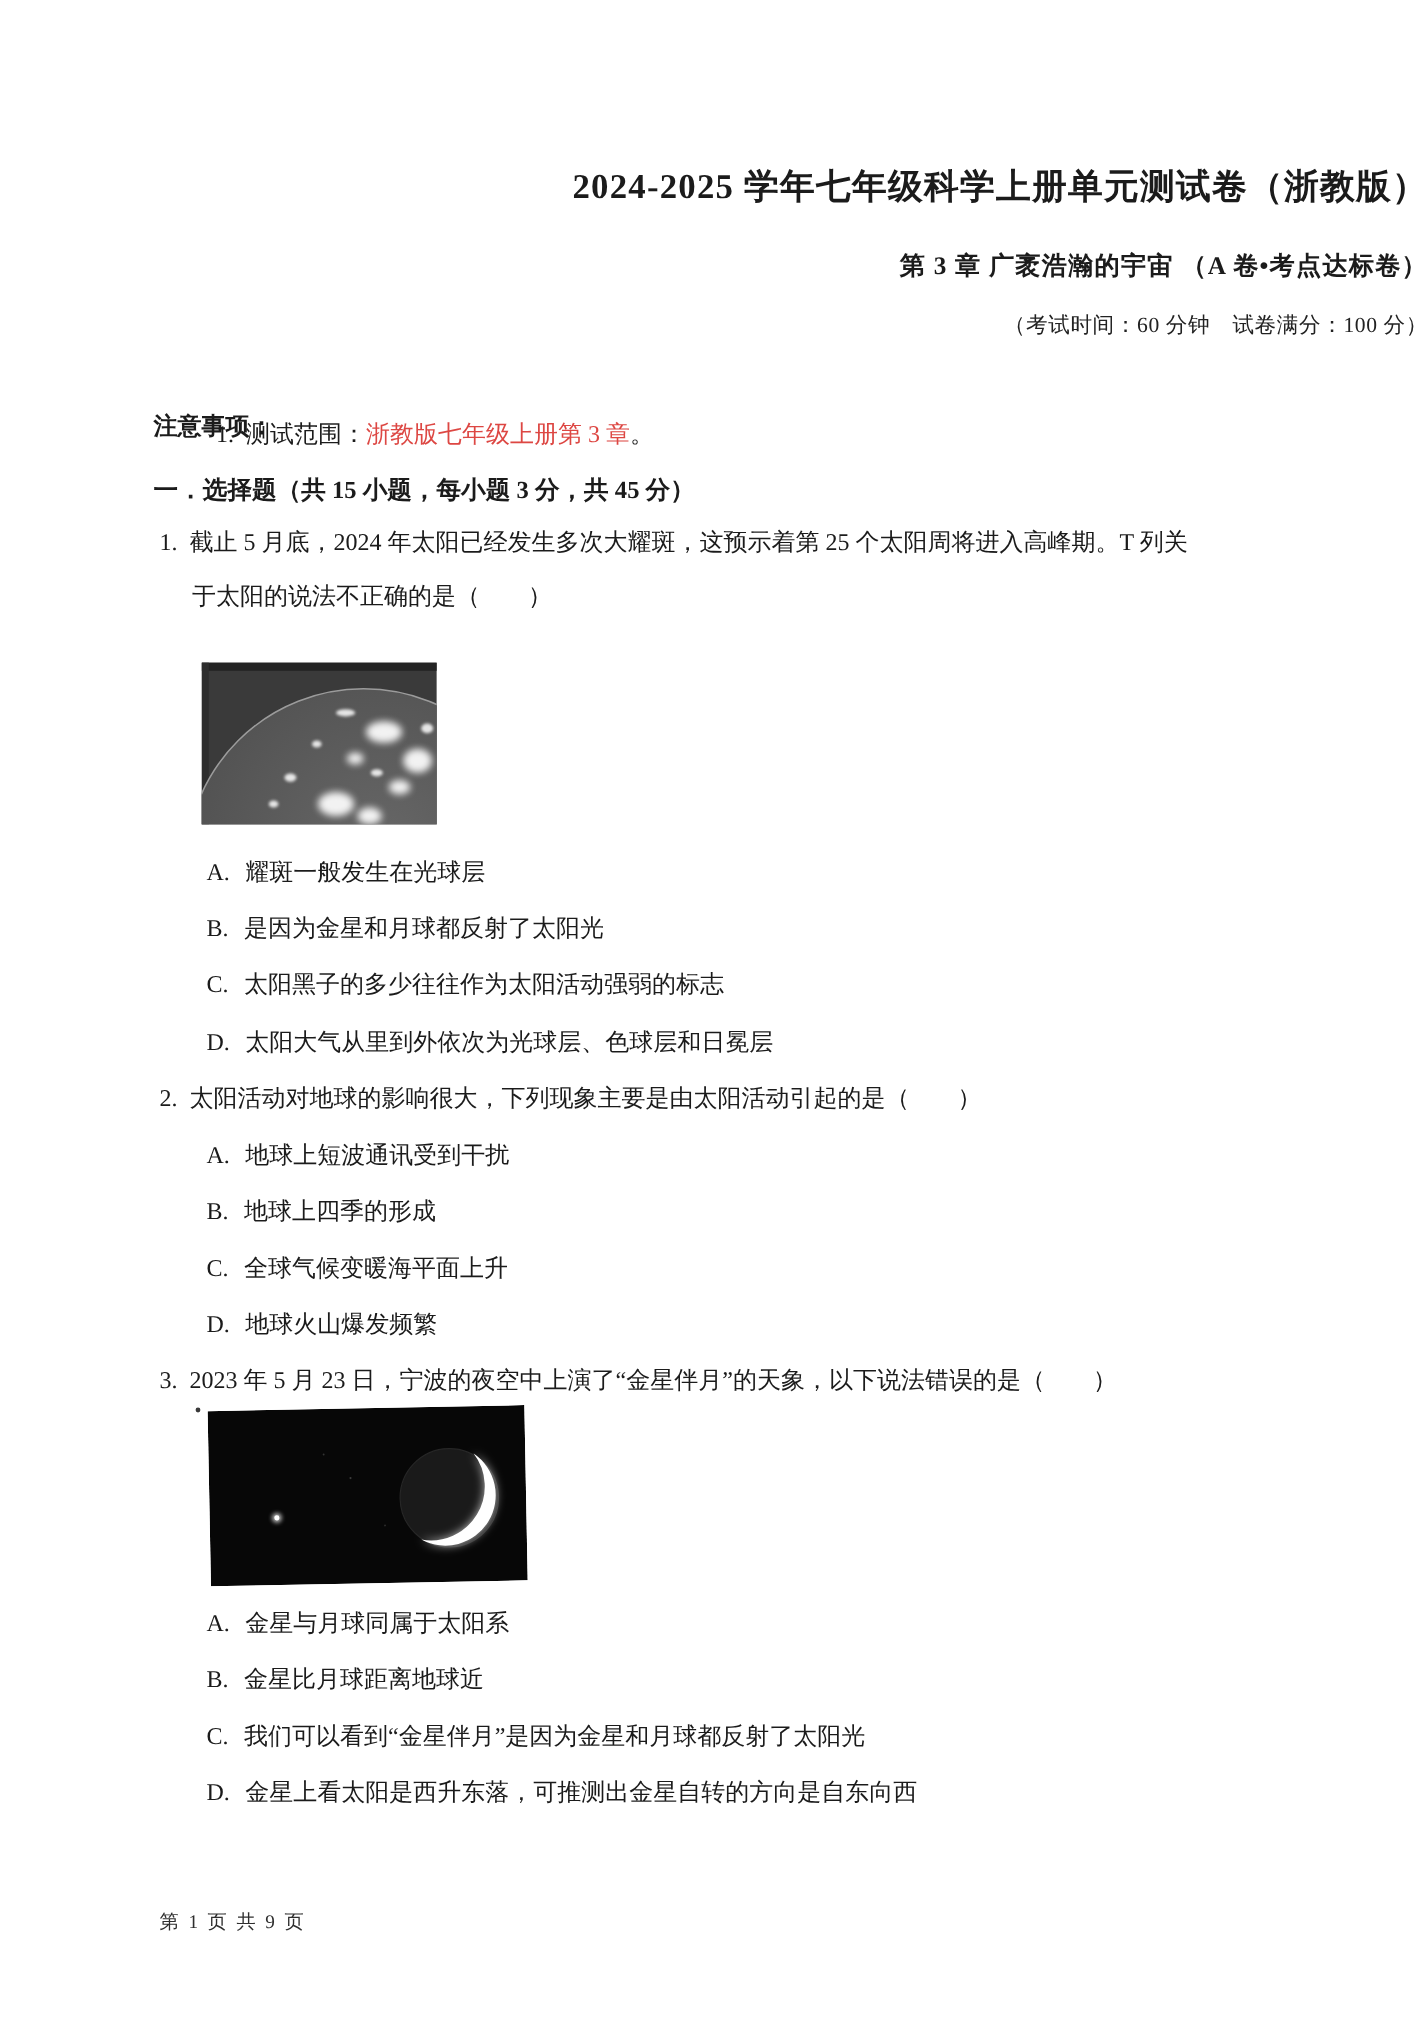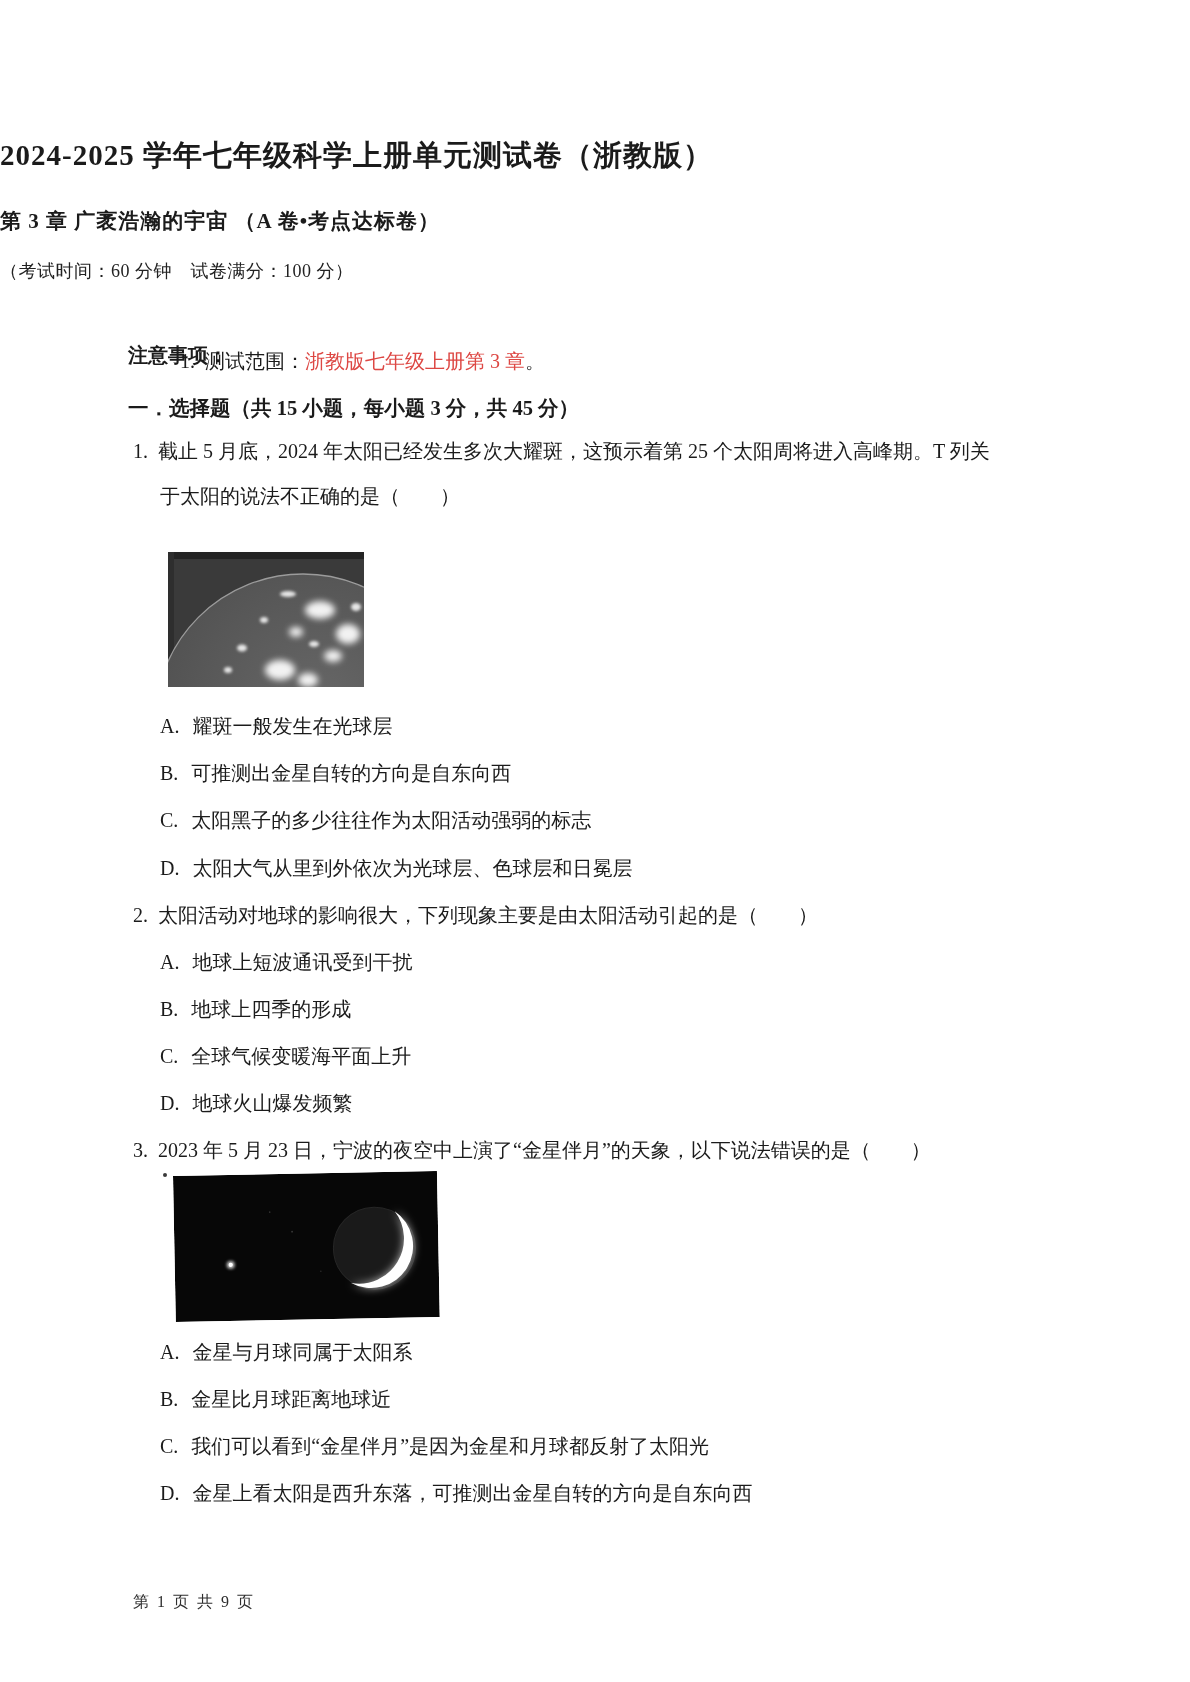--- a/index.html
+++ b/index.html
@@ -2,30 +2,30 @@
 <html><head>
 <meta charset="utf-8">
 <style>
   html,body{margin:0;padding:0;}
   body{
     width:1190px;height:1682px;background:#ffffff;position:relative;
     font-family:"Liberation Serif","DejaVu Serif",serif;
     color:#1b1b1b;overflow:hidden;
   }
   .abs{position:absolute;white-space:nowrap;}
-  .center{left:0;width:1190px;text-align:left;}
+  .center{left:0;width:1190px;text-align:right;}
   .title{top:136px;font-size:29px;font-weight:bold;letter-spacing:1px;}
   .subtitle{top:207px;font-size:21px;font-weight:bold;letter-spacing:1px;}
   .exam-info{top:259px;font-size:18px;letter-spacing:0.5px;color:#222;}
   .notes-heading{top:302px;left:128px;font-size:20px;font-weight:bold;margin-top:40px;}
   .note1{top:348px;left:180px;font-size:20px;}
   .section-heading{top:394px;left:128px;font-size:20.5px;font-weight:bold;text-align:right;}
   .stem{left:133px;font-size:20px;}
   .stem-cont{left:160px;font-size:20px;}
-  .opt{left:160px;font-size:20px;}
+  .opt{left:172px;font-size:20px;}
   .num{display:inline-block;margin-right:10px;}
   .optlab{display:inline-block;margin-right:13px;}
   .hl-red{color:#dd4743;}
   .photo{position:absolute;display:block;}
   .sun-photo{top:552px;left:168px;width:196px;height:135px;}
   .moon-photo{top:1176px;left:173px;width:264px;height:146px;transform:rotate(-1.1deg);transform-origin:left top;}
   .speck{position:absolute;top:1173px;left:163px;width:4px;height:4px;background:#3a3a3a;border-radius:50%;}
   .footer{top:1592px;left:133px;font-size:16px;color:#2e2e2e;letter-spacing:2px;}
 </style>
 </head>
@@ -80,21 +80,21 @@
     <ellipse cx="60" cy="118" rx="4" ry="3"></ellipse>
     <ellipse cx="188" cy="55" rx="5" ry="4"></ellipse>
     <ellipse cx="146" cy="92" rx="5" ry="3"></ellipse>
   </g>
 </svg>
 
 <div class="abs opt" style="top:713px;">
   <span class="optlab">A.</span><span>耀斑一般发生在光球层</span>
 </div>
 <div class="abs opt" style="top:760px;">
-  <span class="optlab">B.</span><span>可推测出金星自转的方向是自东向西</span>
+  <span class="optlab">B.</span><span>是因为金星和月球都反射了太阳光</span>
 </div>
 <div class="abs opt" style="top:807px;">
   <span class="optlab">C.</span><span>太阳黑子的多少往往作为太阳活动强弱的标志</span>
 </div>
 <div class="abs opt" style="top:855px;">
   <span class="optlab">D.</span><span>太阳大气从里到外依次为光球层、色球层和日冕层</span>
 </div>
 
 <div class="abs stem" style="top:902px;">
   <span class="num">2.</span><span>太阳活动对地球的影响很大，下列现象主要是由太阳活动引起的是（　　）</span>

